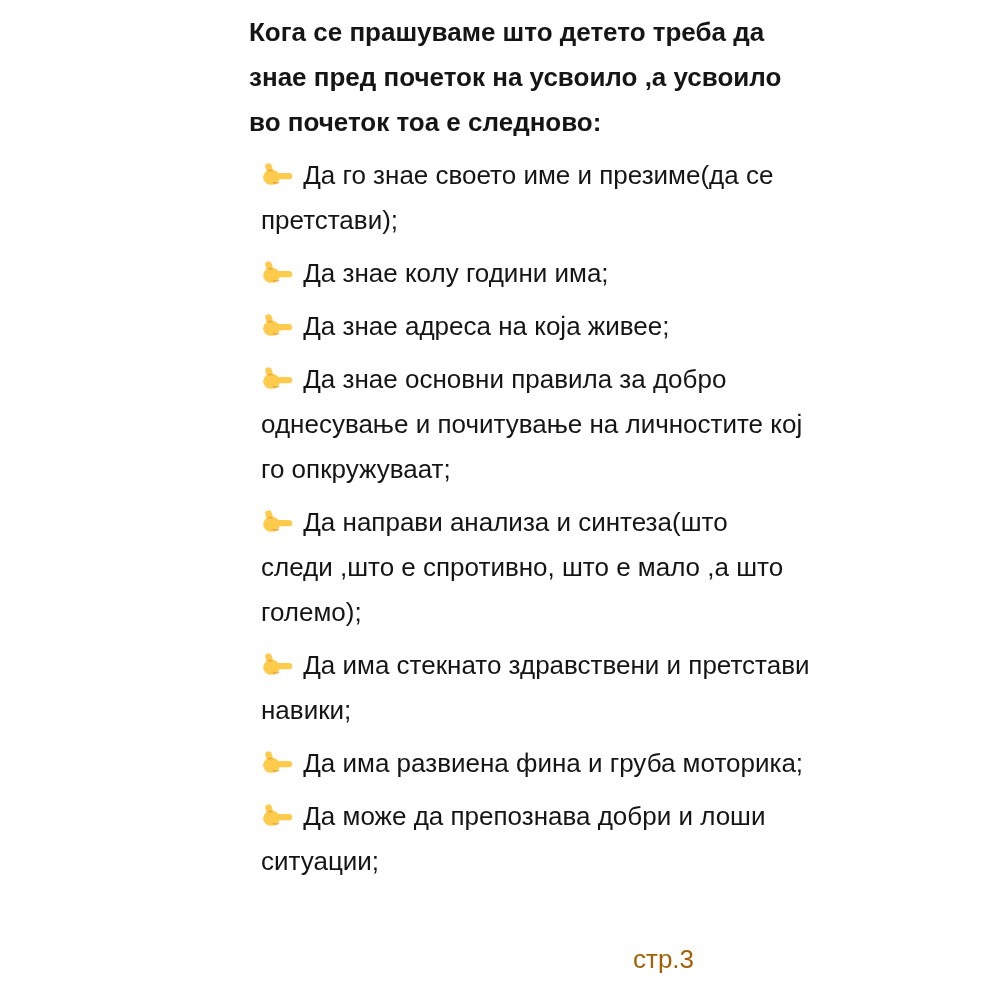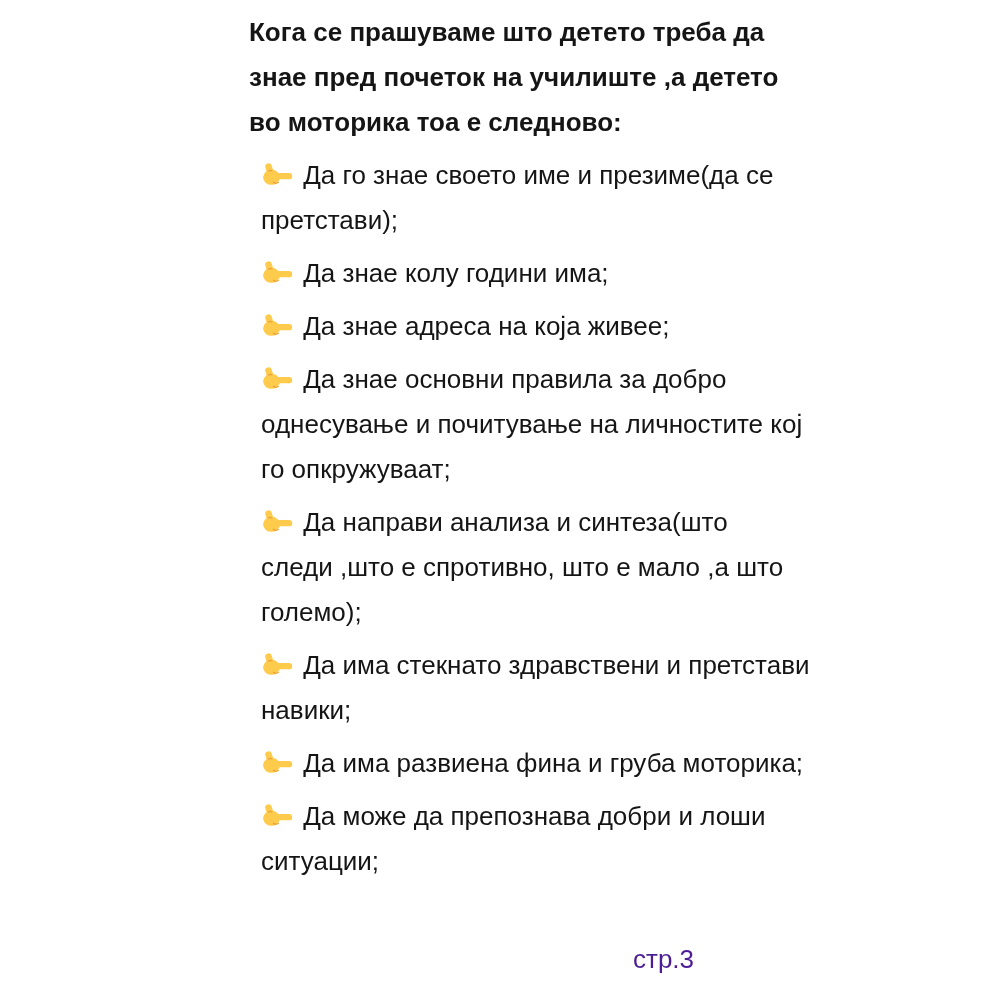--- a/index.html
+++ b/index.html
@@ -43,32 +43,32 @@
     height: 33px;
     vertical-align: -8px;
     margin-right: 2px;
   }
   .page-label {
     position: absolute;
     left: 633px;
     top: 937px;
     font-size: 26px;
     line-height: 45px;
-    color: #4c1d95;
+    color: #a16207;
   }
 </style>
 </head>
 <body>
 
 <div class="page">
   <div class="content">
     <div class="heading">
         <div class="line">Кога се прашуваме што детето треба да</div>
-        <div class="line">знае пред почеток на училиште ,а детето</div>
-        <div class="line">во моторика тоа е следново:</div>
+        <div class="line">знае пред почеток на усвоило ,а усвоило</div>
+        <div class="line">во почеток тоа е следново:</div>
       </div>
     <div>
         <div class="item">
           <div class="line">
   <span class="bullet">
     <svg viewBox="0 0 36 36" width="33" height="33" aria-hidden="true">
       <rect x="5.5" y="4.5" width="7.2" height="14" rx="3.6" transform="rotate(-18 9 11)" fill="#FFCB4C"></rect>
       <ellipse cx="11.5" cy="20" rx="9.2" ry="8.2" fill="#FFCB4C"></ellipse>
       <rect x="12" y="15.2" width="22" height="7" rx="3.5" fill="#FFCB4C"></rect>
       <path d="M13.5 25.5c1.8 1.1 4 1.1 5.6 0" stroke="#E8A33D" stroke-width="1.3" fill="none" stroke-linecap="round"></path>

